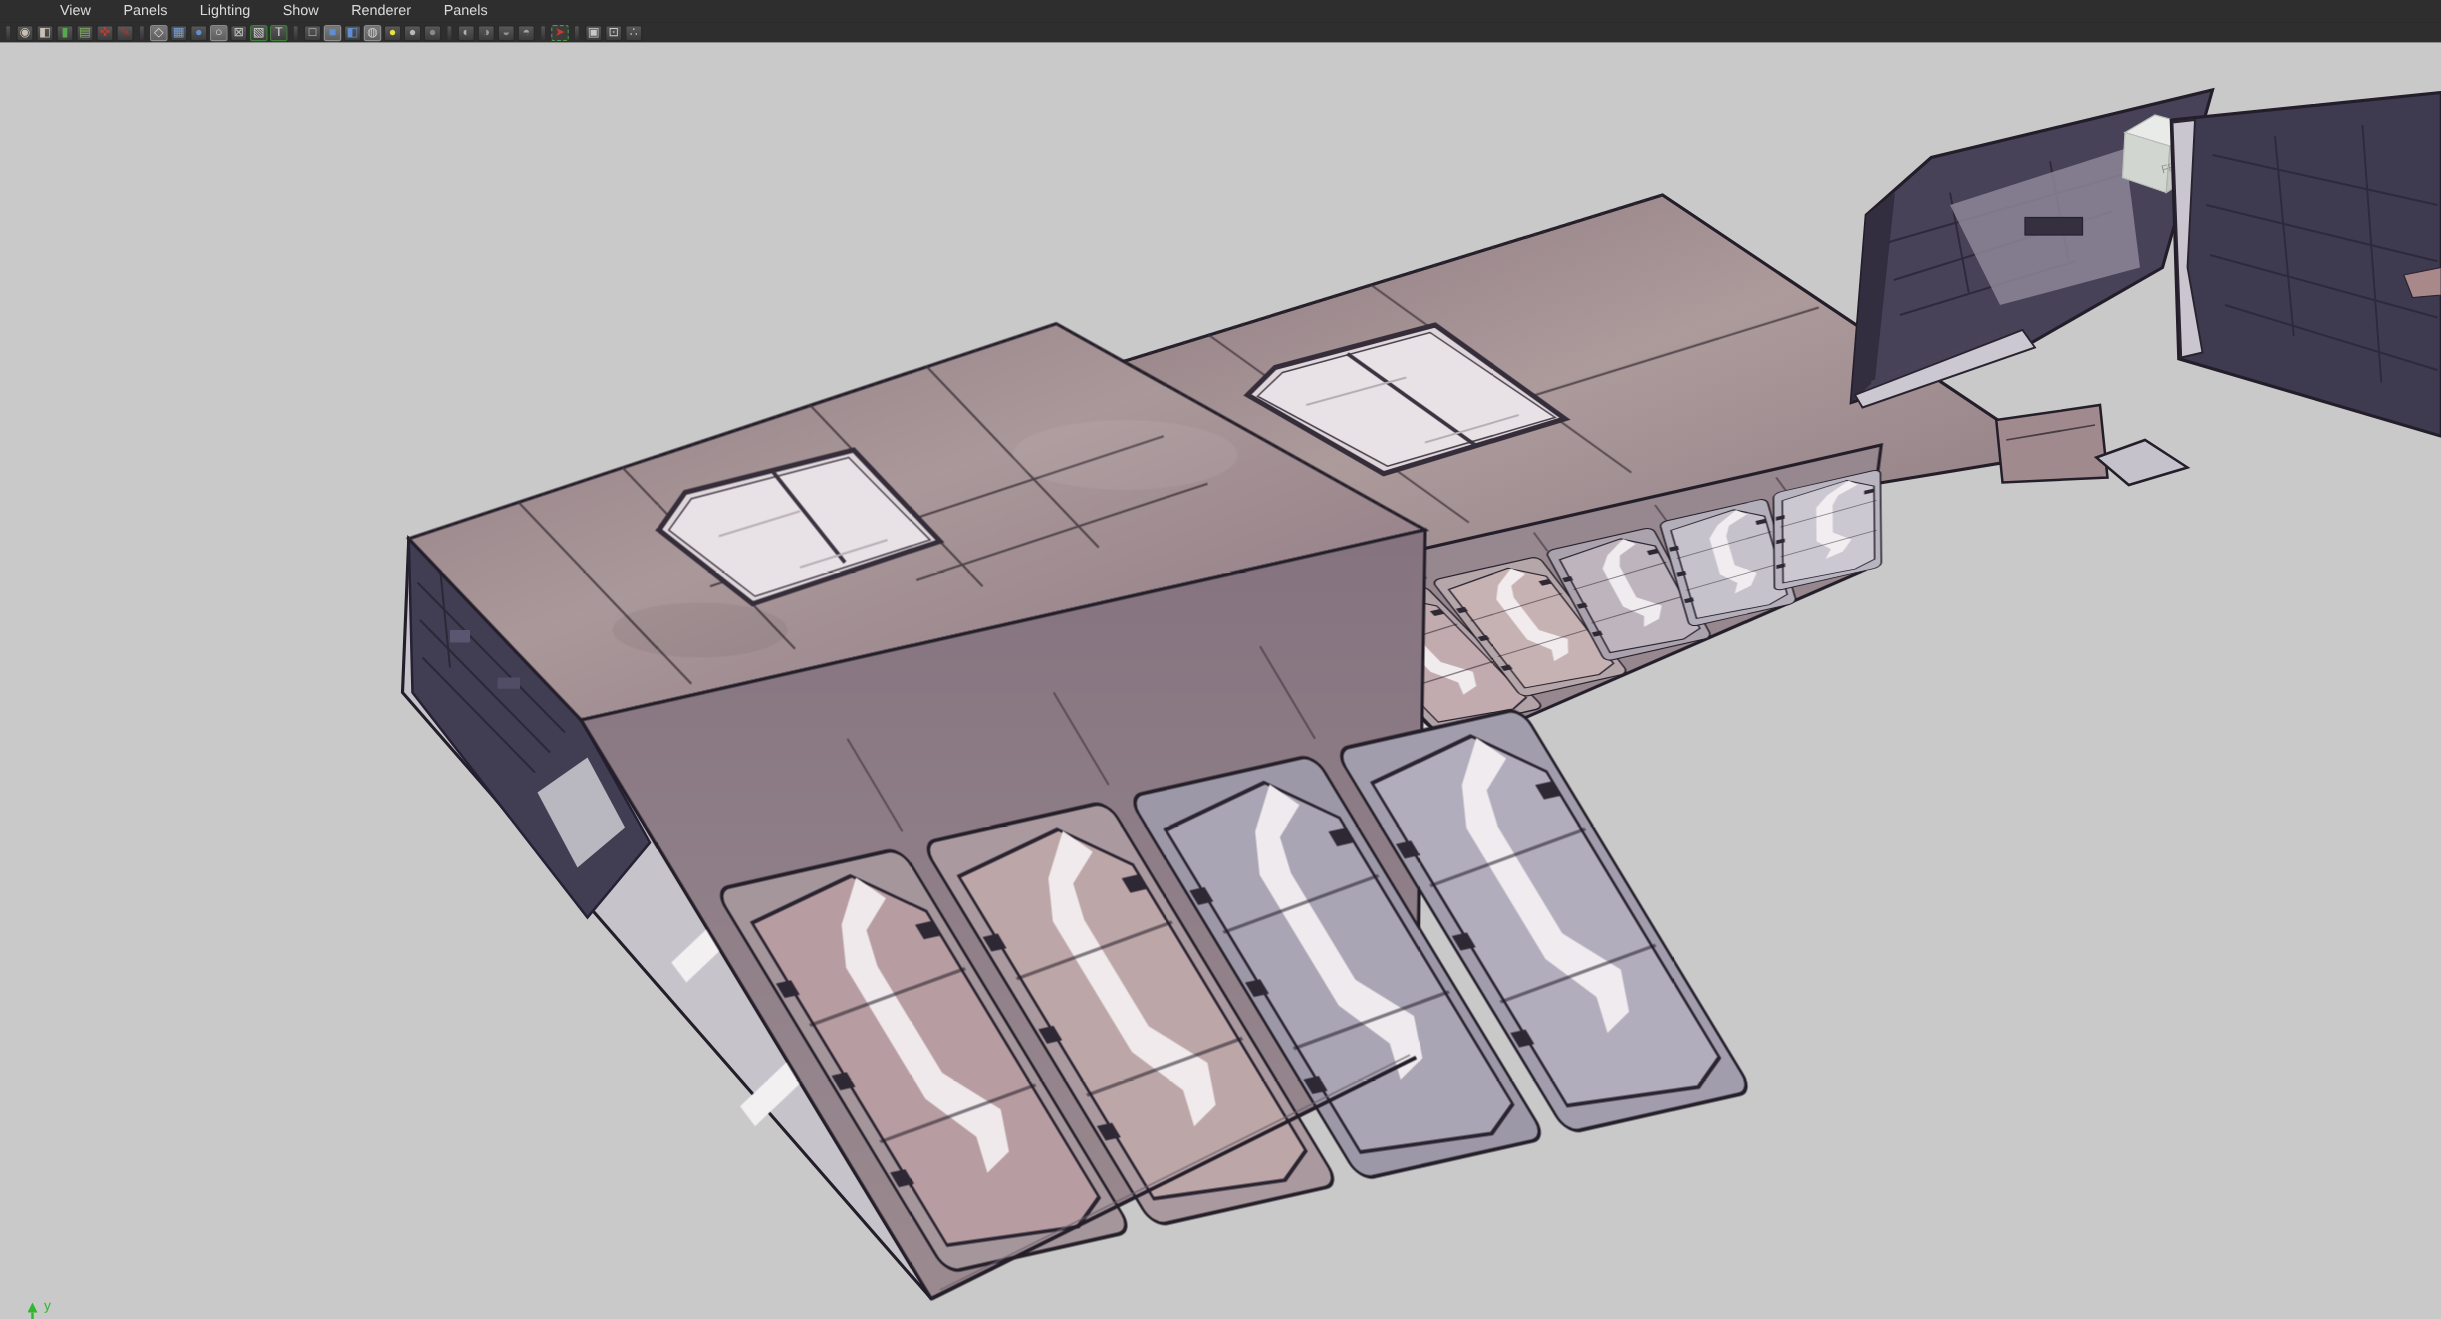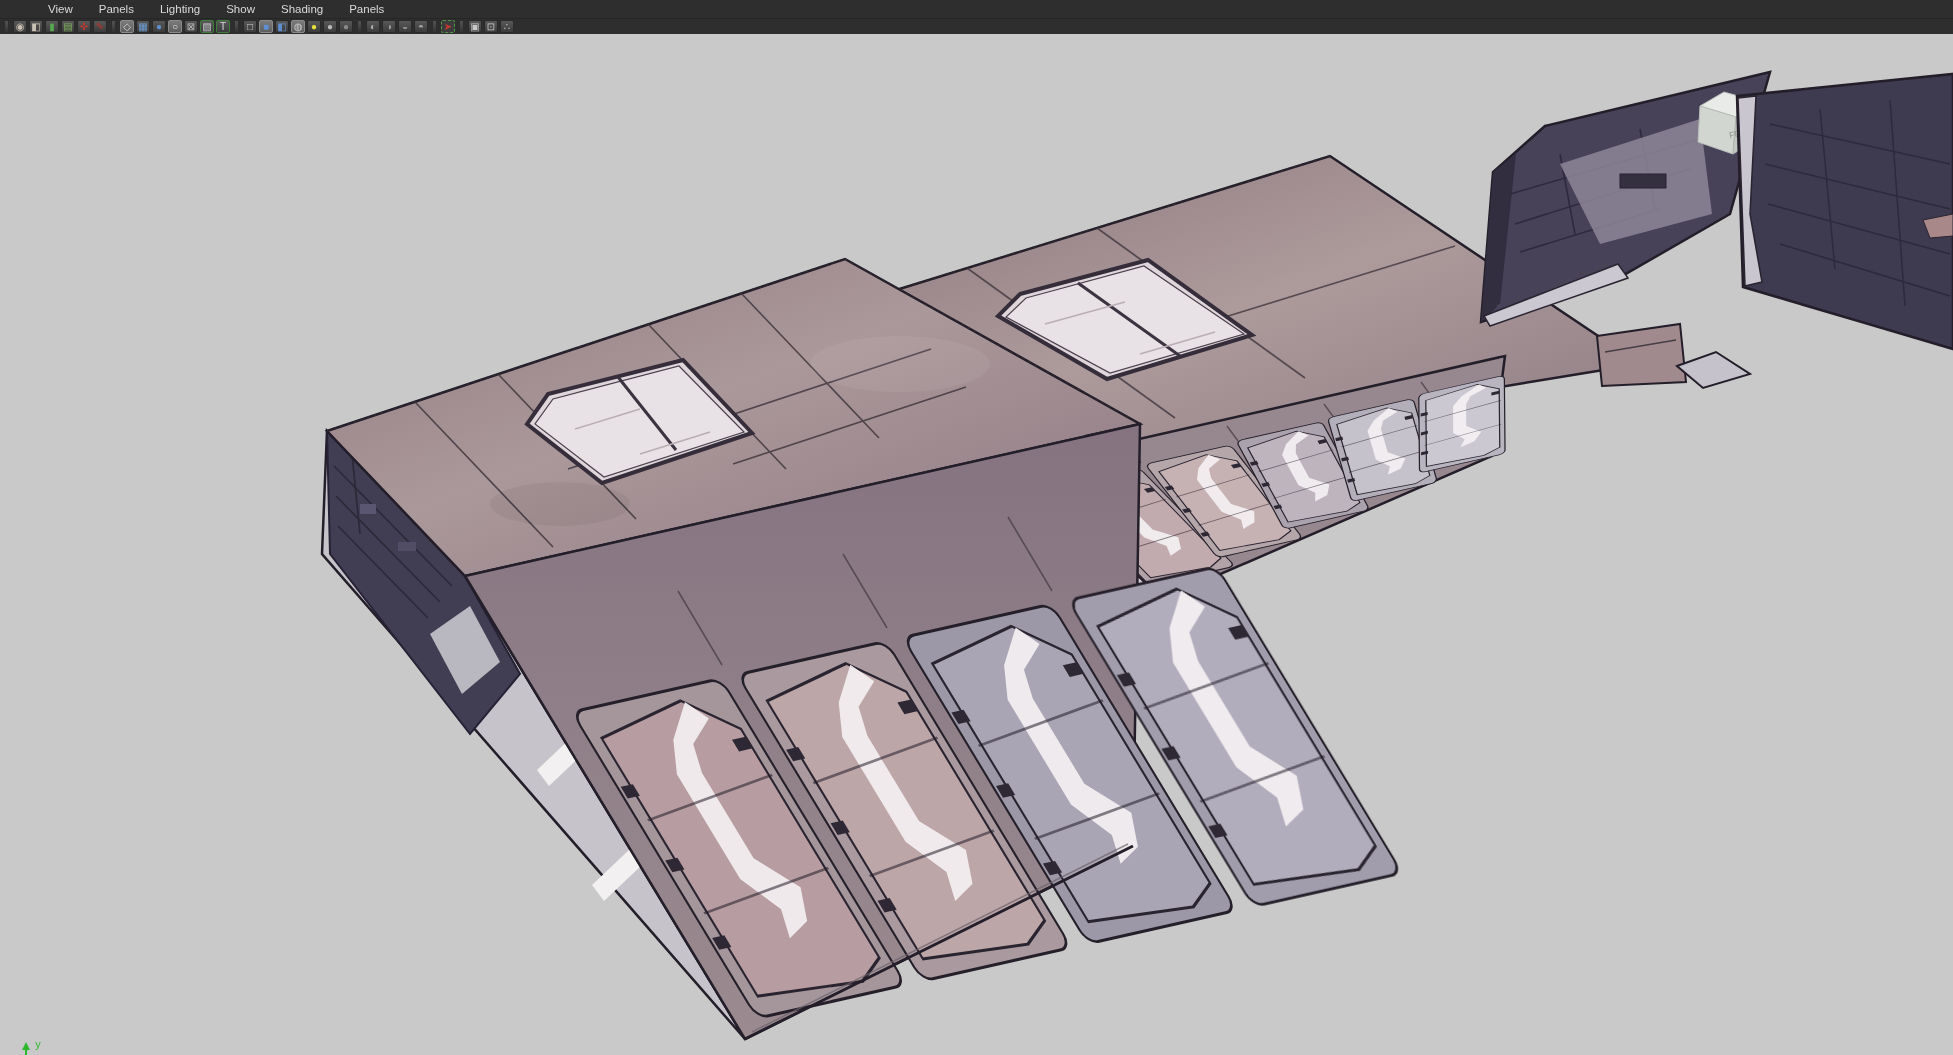--- a/index.html
+++ b/index.html
@@ -33,21 +33,21 @@
 </head>
 <body>
 
 <div class="app">
 
   <div class="menubar" style="background: rgb(46, 46, 46);">
     <span class="menu-item">View</span>
     <span class="menu-item">Panels</span>
     <span class="menu-item">Lighting</span>
     <span class="menu-item">Show</span>
-    <span class="menu-item">Shading</span>
+    <span class="menu-item">Renderer</span>
     <span class="menu-item">Panels</span>
   </div>
 
   <div class="toolbar" style="background: rgb(46, 46, 46);">
       <span class="tb-sep"></span>
       <span class="tb-icon" style="color: rgb(201, 194, 180);">◉</span>
       <span class="tb-icon" style="color: rgb(201, 194, 180);">◧</span>
       <span class="tb-icon" style="color: rgb(87, 168, 79);">▮</span>
       <span class="tb-icon" style="color: rgb(127, 174, 90);">▤</span>
       <span class="tb-icon" style="color: rgb(194, 59, 46);">✜</span>

